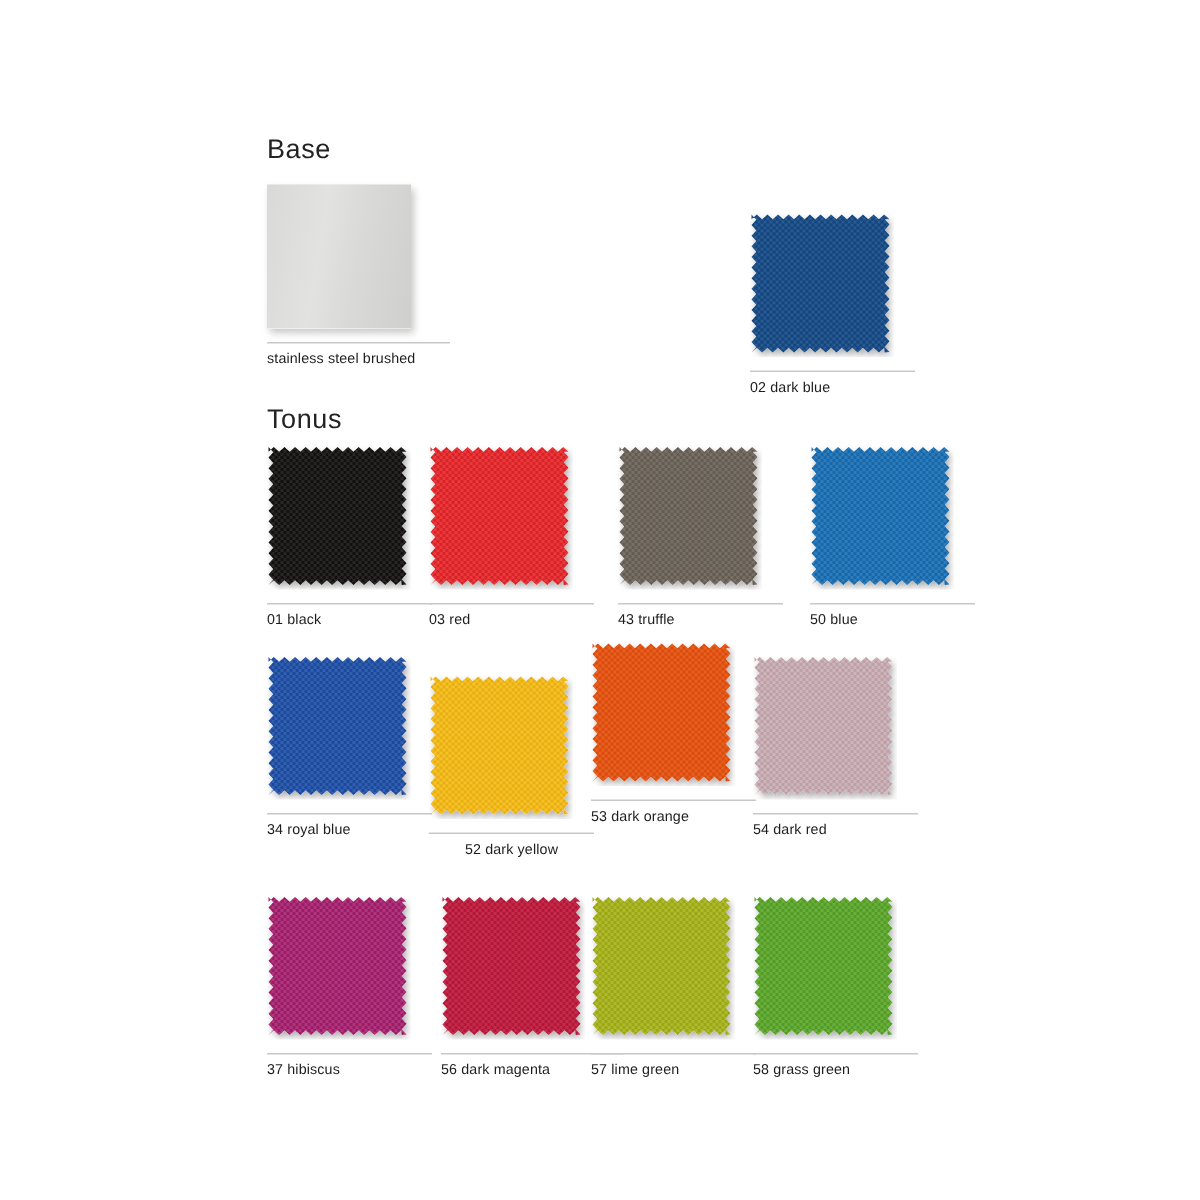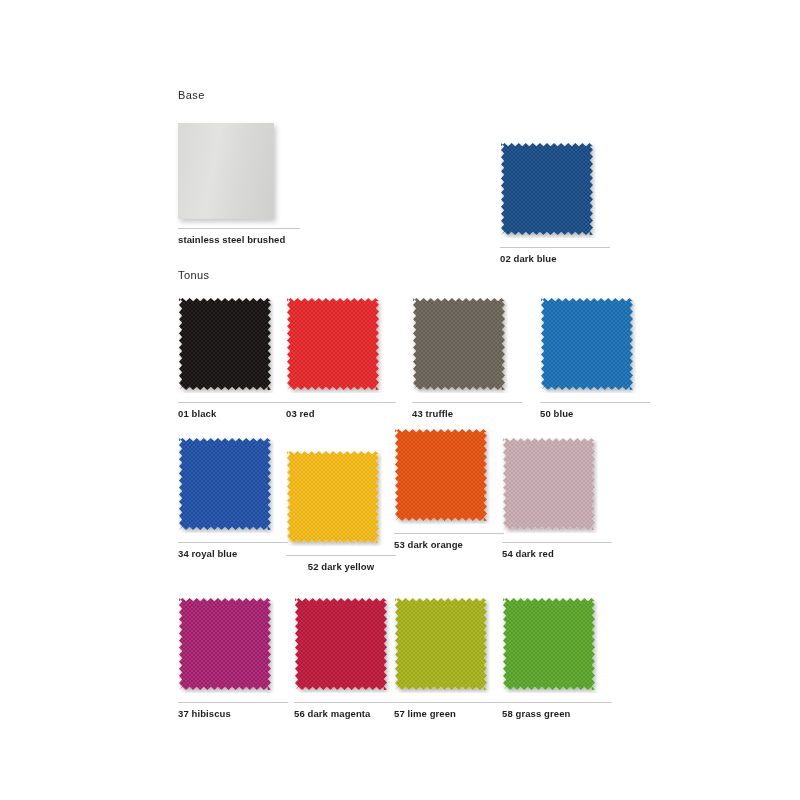--- a/index.html
+++ b/index.html
@@ -19,21 +19,21 @@
   .page {
     position: absolute;
     left: 0; top: 0;
     width: 800px;
     height: 800px;
   }
 
   
   .section-title {
     position: absolute;
-    font-size: 11px;
+    font-size: 18px;
     font-weight: 400;
     letter-spacing: 0.4px;
     color: #232323;
     white-space: nowrap;
   }
   .section-title.base-title  { left: 178px; top: 89px; }
   .section-title.tonus-title { left: 178px; top: 269px; }
 
   
   .cell {
@@ -66,21 +66,21 @@
 
   .cell .rule {
     width: 110px;
     height: 1px;
     background: #c8c8c8;
     margin-top: 9px;
   }
   .cell .caption {
     margin-top: 5px;
     font-size: 9.5px;
-    font-weight: 700;
+    font-weight: 400;
     letter-spacing: 0.1px;
     color: #1d1d1d;
     white-space: nowrap;
   }
 
   
   .cell.wide .rule { width: 122px; }
 </style>
 </head>
 <body>

